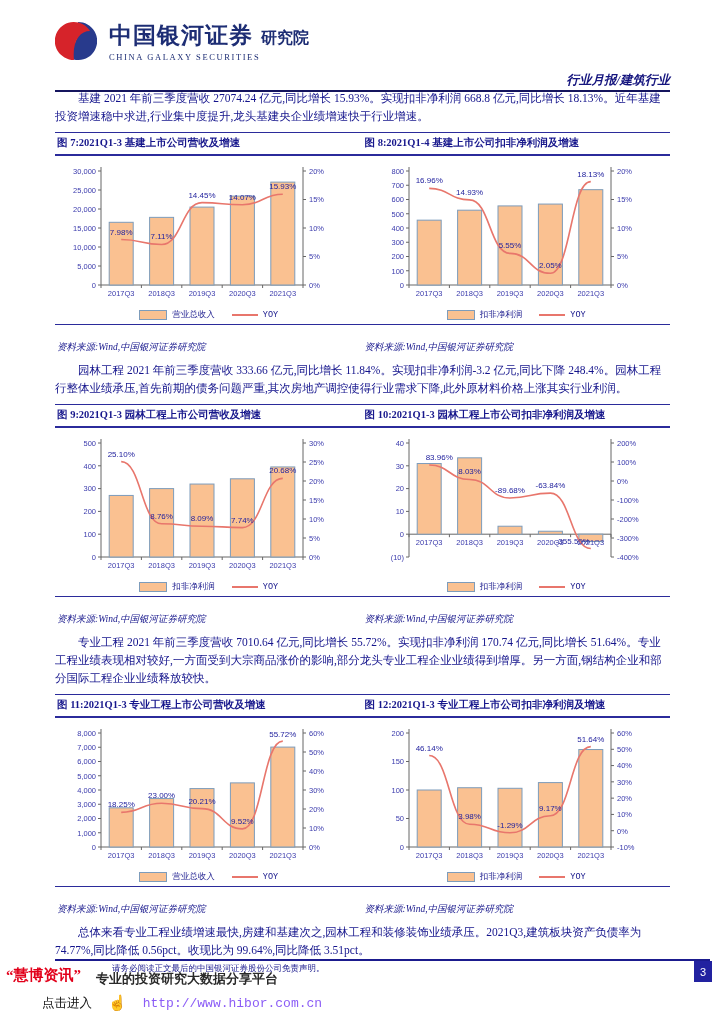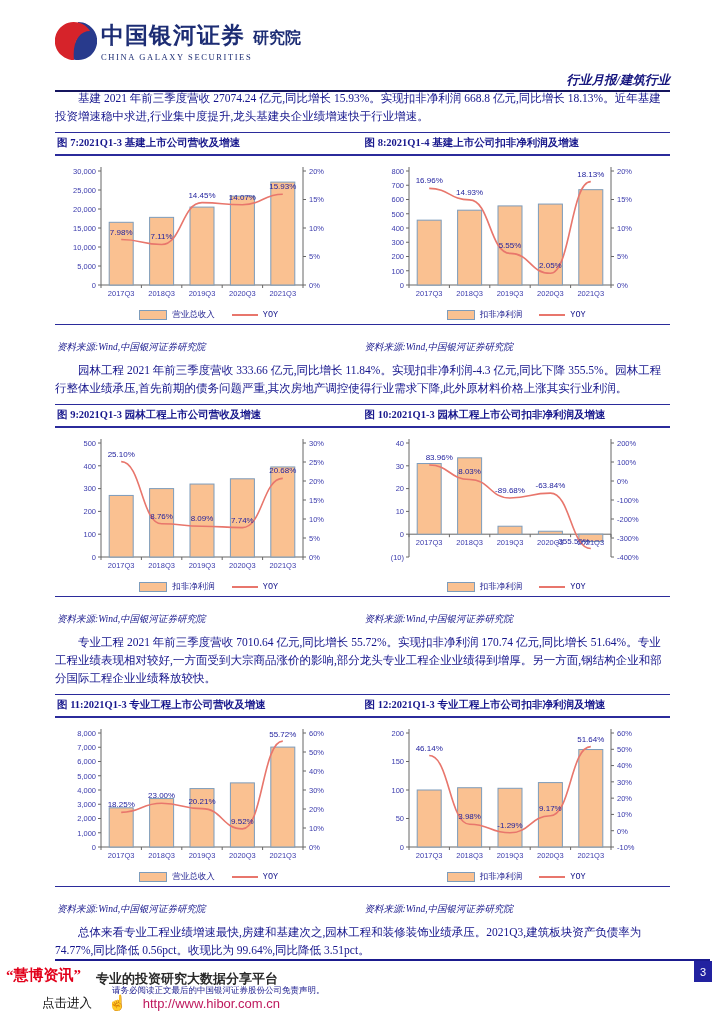--- a/index.html
+++ b/index.html
@@ -2,21 +2,21 @@
 <html><head>
 <meta charset="utf-8">
 <style>
   html,body{margin:0;padding:0;}
   body{width:724px;height:1024px;background:#ffffff;position:relative;overflow:hidden;
        font-family:"Liberation Serif",serif;}
   .page{position:absolute;inset:0;}
 
   
   .header{position:absolute;left:55px;top:20px;width:615px;}
-  .logo-row{display:flex;align-items:flex-end;gap:4px;}
+  .logo-row{display:flex;align-items:flex-end;gap:12px;}
   .logo-mark{width:42px;height:42px;flex:0 0 auto;}
   .brand-text{display:flex;flex-direction:column;}
   .brand-line{display:flex;align-items:baseline;gap:8px;}
   .brand-cn{font-size:23px;font-weight:bold;color:#1d2d74;letter-spacing:1px;}
   .brand-dept{font-size:16px;font-weight:bold;color:#1d2d74;}
   .brand-en{font-size:8.5px;font-weight:normal;color:#1d2d74;letter-spacing:1.6px;margin-top:1px;}
   .report-tag{position:absolute;right:0;top:52px;font-size:12.5px;font-weight:bold;color:#14147e;font-style:italic;}
   .header-rule{position:absolute;left:55px;width:615px;top:90px;height:2px;background:#15155e;}
 
   
@@ -35,31 +35,31 @@
   .swatch-bar{width:26px;height:8px;background:#FAC191;border:1px solid #7D9CBB;display:inline-block;}
   .swatch-line{width:26px;height:0;border-top:2px solid #E8766C;display:inline-block;margin-left:12px;}
   .lg-t{font-family:Liberation Mono, monospace;}
   .fig-source{border-top:1px solid #2b2b9b;font-style:italic;font-size:9.5px;color:#17178c;
               padding:16px 2px 2px;margin-top:1px;}
   .tick{font:7.5px "Liberation Sans",sans-serif;fill:#3A3AAC;}
   .dlabel{font:8px "Liberation Sans",sans-serif;fill:#22229E;}
 
   
   .footer-rule{position:absolute;left:55px;right:14px;top:959px;height:2px;background:#1b1b8e;}
-  .disclaimer{position:absolute;left:112px;top:963px;font-size:8.5px;color:#1b1b8e;margin-top:22px;}
+  .disclaimer{position:absolute;left:112px;top:963px;font-size:8.5px;color:#1b1b8e;}
   .page-num{position:absolute;right:12px;top:961px;width:18px;height:21px;background:#2222A0;
             color:#ffffff;font-size:11px;font-family:"Liberation Sans",sans-serif;
             display:flex;align-items:center;justify-content:center;}
   .wm-brand{position:absolute;left:6px;top:966px;font-size:15px;font-weight:bold;color:#e2001a;}
   .wm-tagline{position:absolute;left:96px;top:970px;font-size:13px;font-weight:bold;color:#2a2a2a;
               font-family:"Liberation Sans",sans-serif;}
   .wm-cta-row{position:absolute;left:42px;top:994px;display:flex;align-items:center;gap:16px;}
   .wm-cta{font-size:12.5px;color:#111111;font-family:"Liberation Sans",sans-serif;}
   .hand-icon{font-size:15px;color:#111111;}
-  .wm-url{font-size:13px;color:#be185d;font-family:Liberation Sans, sans-serif;}
+  .wm-url{font-size:13px;color:#8b5cf6;font-family:Liberation Mono, monospace;}
 </style>
 </head>
 <body>
 
 <div class="page">
 
   <div class="header">
     <div class="logo-row">
       <svg class="logo-mark" viewBox="0 0 42 42">
         <path d="M23,2 A19,19 0 1 1 7,31 C17,31 25,21 23,2 Z" fill="#283A8C"></path>
@@ -201,21 +201,21 @@
             </svg><div class="legend">
               <span class="swatch-bar"></span>
               <span class="lg-t">扣非净利润</span>
               <span class="swatch-line"></span>
               <span class="lg-t">YOY</span>
             </div></div>
         <div class="fig-source">资料来源:Wind,中国银河证券研究院</div>
       </div>
     </div>
 
-    <p class="body-text">园林工程 2021 年前三季度营收 333.66 亿元,同比增长 11.84%。实现扣非净利润-4.3 亿元,同比下降 355.5%。园林工程行整体业绩承压,首先前期的债务问题严重,其次房地产调控使得行业需求下降,此外原材料价格上涨其实行业利润。</p>
+    <p class="body-text">园林工程 2021 年前三季度营收 333.66 亿元,同比增长 11.84%。实现扣非净利润-3.2 亿元,同比下降 248.4%。园林工程行整体业绩承压,首先前期的债务问题严重,其次房地产调控使得行业需求下降,此外原材料价格上涨其实行业利润。</p>
 
     <div class="fig-row">
       <div class="fig-block">
         <div class="fig-title">图 9:2021Q1-3 园林工程上市公司营收及增速</div>
         <div class="fig-chart"><svg width="296" height="150" viewBox="0 0 296 150">
               <line x1="43" y1="126" x2="46" y2="126" stroke="#666"></line>
               <text x="41" y="128.8" text-anchor="end" class="tick">0</text>
               <line x1="43" y1="103.2" x2="46" y2="103.2" stroke="#666"></line>
               <text x="41" y="106" text-anchor="end" class="tick">100</text>
               <line x1="43" y1="80.4" x2="46" y2="80.4" stroke="#666"></line>

